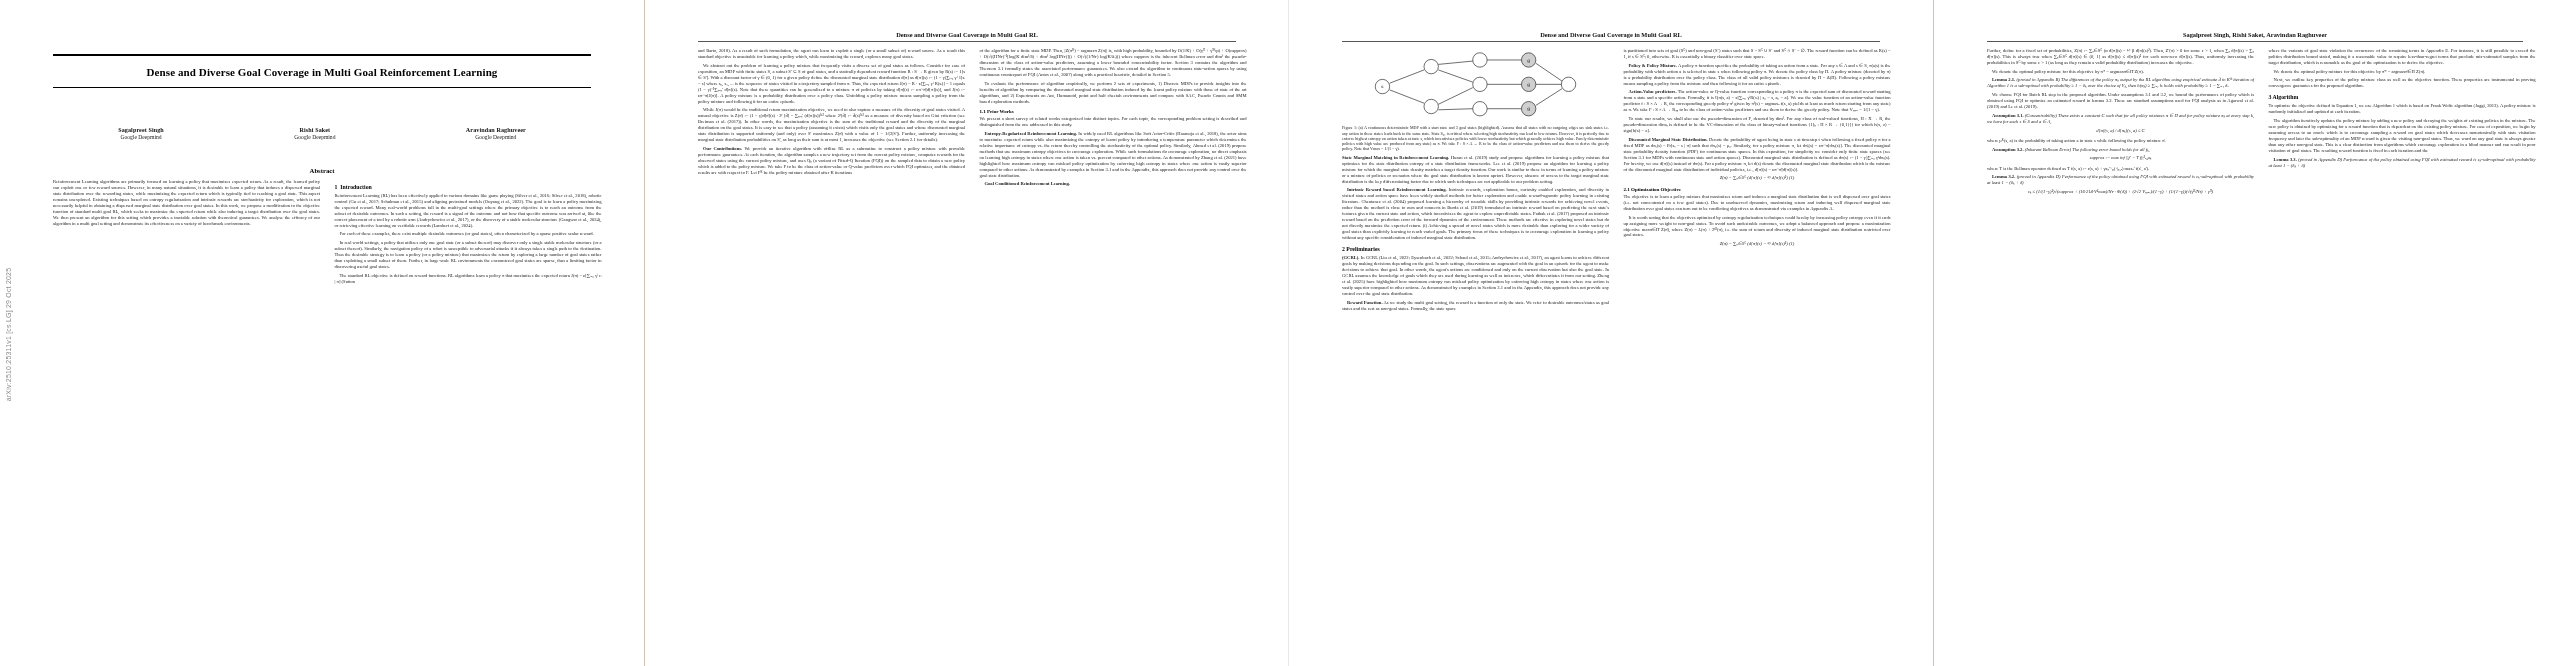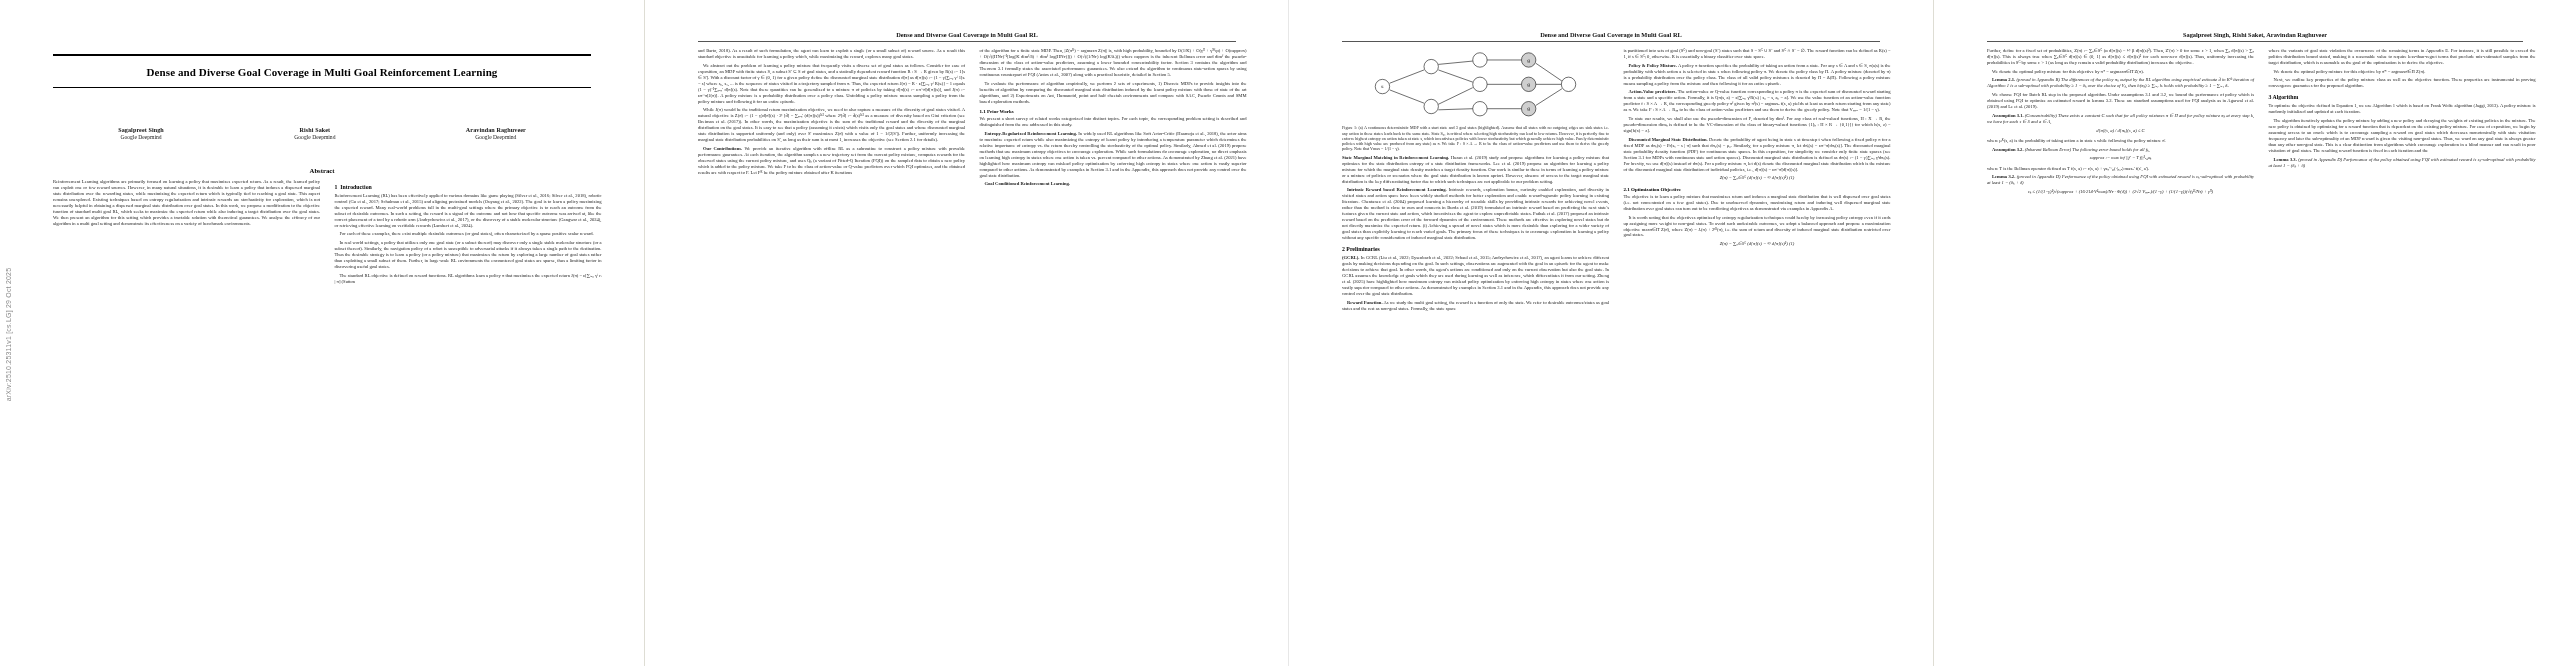--- a/index.html
+++ b/index.html
@@ -1,17 +1,17 @@
 <!DOCTYPE html>
 <html style="font-size:9px"><head>
 <meta charset="utf-8">
 <style>
   html,body{margin:0;padding:0;background:#8a8a8a;}
   body{font-family:"Liberation Serif",serif;}
-  .sheet{position:relative;width:2576px;height:667px;background:#fef9c3;overflow:hidden;}
+  .sheet{position:relative;width:2576px;height:667px;background:#c2410c;overflow:hidden;}
   .page{position:absolute;top:0;height:667px;background:#ffffff;box-shadow:0 0 0 0.6px #d8d8d8;}
   .p1{left:0;width:644px;}
   .p2{left:645px;width:644px;}
   .p3{left:1289px;width:644px;}
   .p4{left:1934px;width:642px;}
 
   .arxivbar{position:absolute;left:1.1px;top:183px;width:15.6px;height:311px;}
   .arxivbar span{position:absolute;left:-148px;top:148px;width:311px;
     transform:rotate(-90deg);transform-origin:center center;
     font-family:"Liberation Sans",sans-serif;font-size:7px;color:#8b8b8b;

